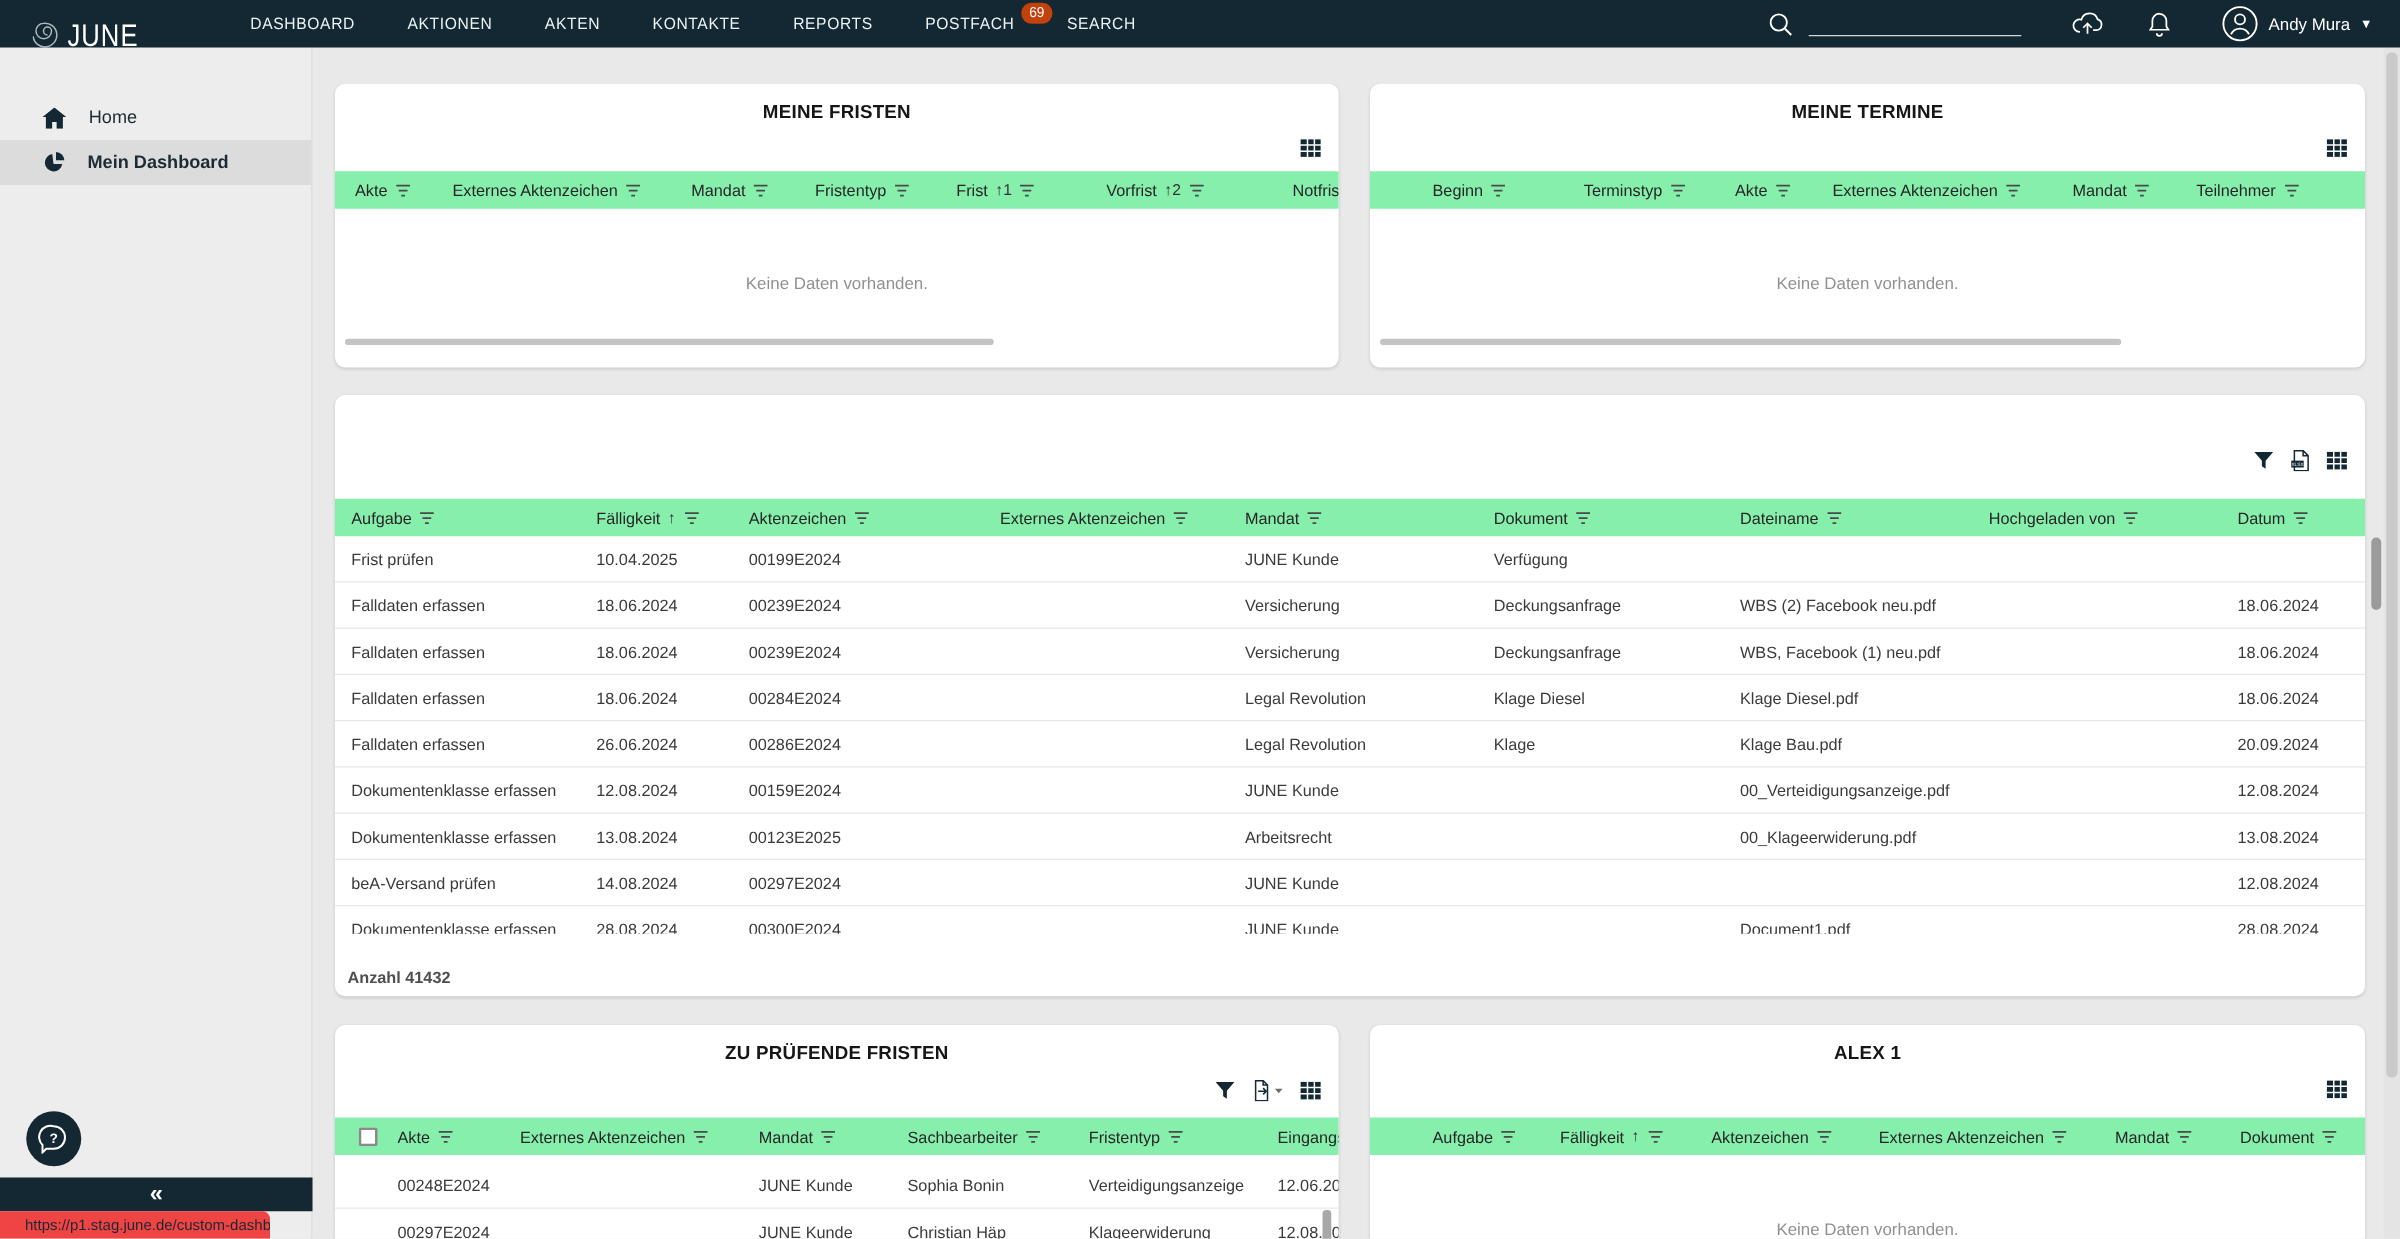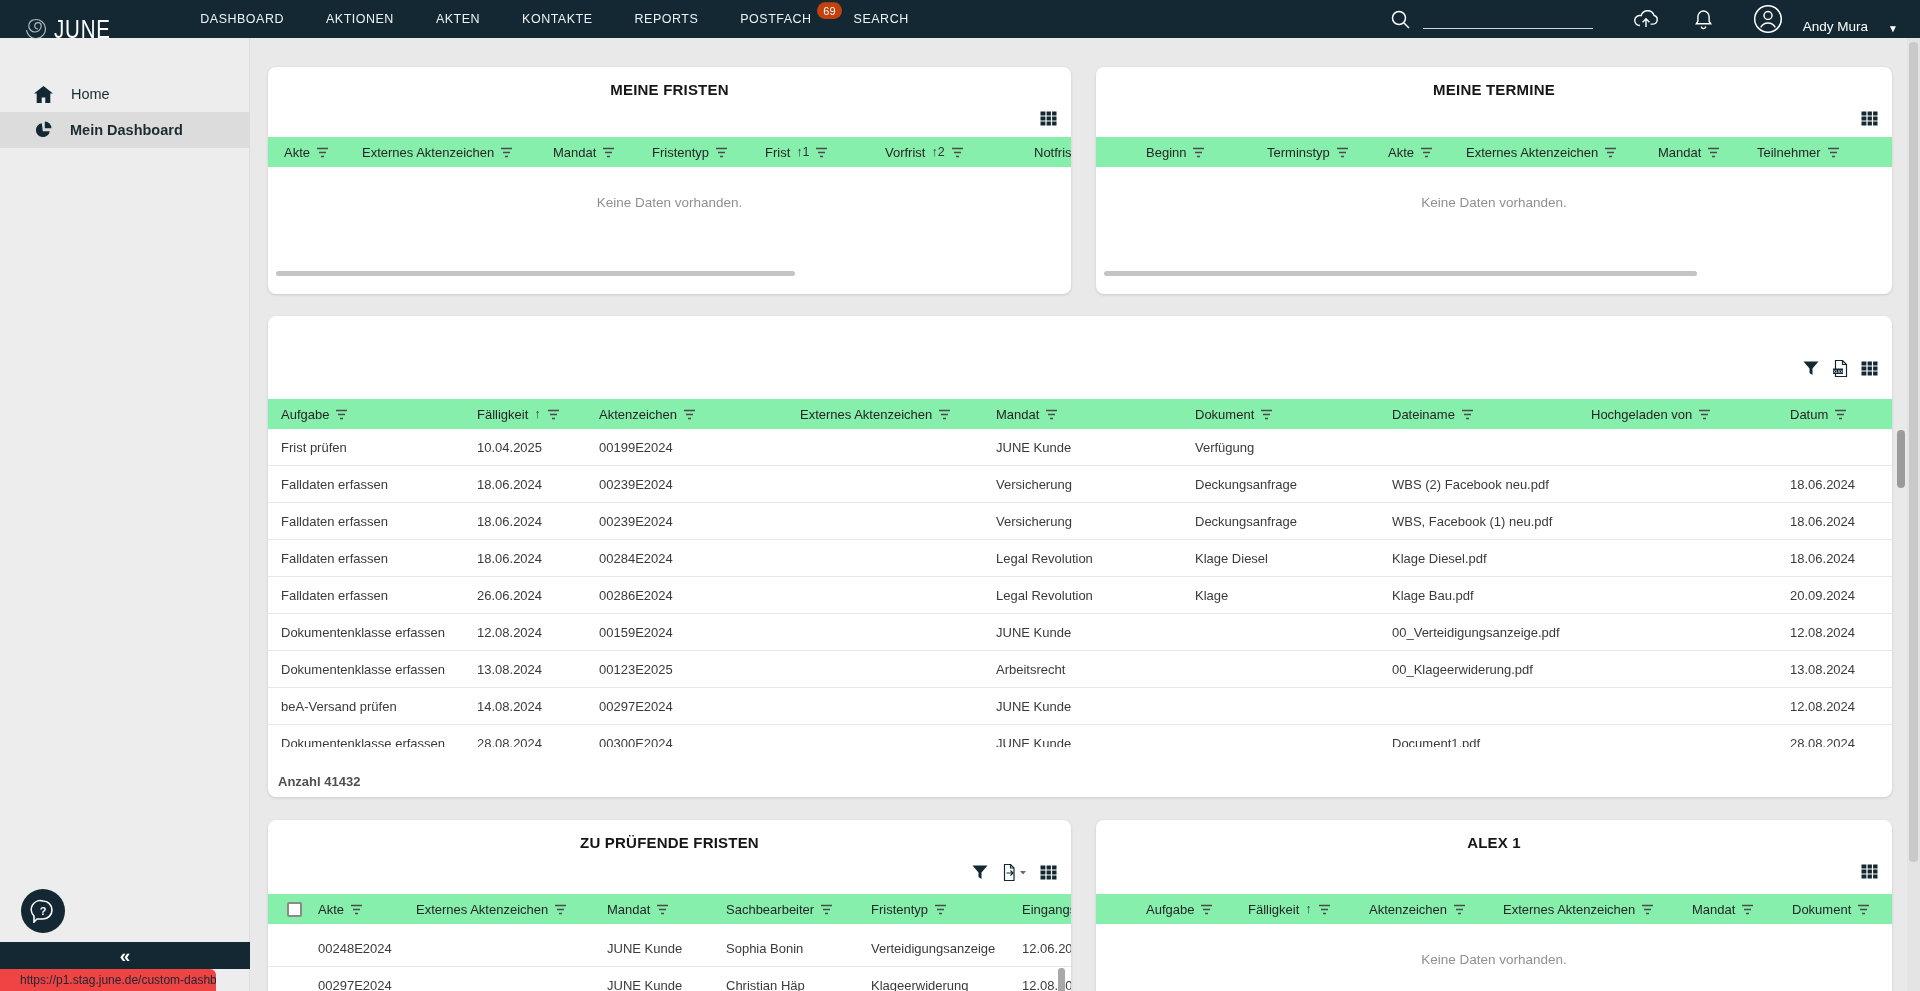--- a/index.html
+++ b/index.html
@@ -11,21 +11,21 @@
   .logo { display:flex; align-items:center; margin-left:26px; gap:2px;margin-top:21px; }
   .logo-mark { opacity:.85; }
   .logo-text { color:#fff; font-size:25px; letter-spacing:1px; font-weight:400; transform:scaleX(.82); transform-origin:left center; }
   .navitems { display:flex; align-items:center; margin-left:56px; gap:0; }
   .navitem { position:relative; color:#eef3f4; font-size:12.5px; letter-spacing:.5px; padding:0 21px; cursor:pointer; text-decoration:none; transform:scaleY(1.05); white-space:nowrap; }
   .badge { position:absolute; top:-9px; right:-9px; background:#c2410c; color:#fff; font-size:11px; border-radius:9px; padding:2px 6px; letter-spacing:0; }
   .nav-right { position:absolute; right:22px; top:0; height:38px; display:flex; align-items:center; }
   .nav-search { display:flex; align-items:flex-end; margin-right:40px; }
   .search-underline { width:170px; height:20px; background:transparent; border:none; border-bottom:1px solid #cfd9dc; color:#fff; font-size:13px; outline:none; }
   .icon-btn-nav { display:flex; align-items:center; justify-content:center; cursor:pointer; }
-  .user { display:flex; align-items:flex-end; gap:20px; cursor:pointer; }
+  .user { display:flex; align-items:center; gap:8px; cursor:pointer; }
   .user-name { color:#fff; font-size:13.5px; }
   .caret { color:#fff; font-size:10px; }
   .gap35 { margin-right:35px; } .gap40 { margin-right:40px; }
 
   
   .sidebar { position:absolute; top:38px; left:0; width:250px; height:953px; background:#ededed; border-right:1px solid #dcdcdc; z-index:20; }
   .side-items { padding-top:38px; }
   .side-item { display:flex; align-items:center; height:36px; padding-left:34px; gap:18px; font-size:14.5px; color:#1c2b33; cursor:pointer; }
   .side-item.active { background:#dcdcdc; font-weight:700; }
   .help-fab { position:absolute; left:21px; bottom:58px; width:44px; height:44px; border-radius:50%; background:#132832; border:none; display:flex; align-items:center; justify-content:center; cursor:pointer; }
@@ -41,21 +41,21 @@
 
   .table { width:100%; }
   .thead { display:grid; grid-template-columns:var(--cols); background:#86efac; height:30px; align-items:center; padding-left:var(--padl); overflow:hidden; }
   .th { display:flex; align-items:center; gap:6px; font-size:13px; color:#262626; cursor:pointer; white-space:nowrap; overflow:hidden; }
   .th .sort { font-size:12.5px; color:#333; }
   .th .fl { display:flex; align-items:center; }
   .cb { width:15px; height:15px; border:2px solid #8a8a8a; border-radius:2px; background:#fff; display:inline-block; }
   .tbody { overflow:hidden; }
   .tr { display:grid; grid-template-columns:var(--cols); height:37px; align-items:center; padding-left:var(--padl); border-bottom:1px solid #e7e7e7; cursor:pointer; }
   .td { font-size:13px; color:#3a3a3a; white-space:nowrap; overflow:hidden; }
-  .empty-note { text-align:center; font-size:13.5px; color:#909090; margin-top:28px; }
+  .empty-note { text-align:center; font-size:13.5px; color:#909090; margin-top:52px; }
   .hscroll { position:absolute; bottom:18px; left:8px; right:8px; height:5px; }
   .hthumb { height:5px; background:#c4c4c4; border-radius:3px; }
   .count-line { position:absolute; left:10px; bottom:8px; font-size:13px; font-weight:700; color:#4f4f4f; }
 
   
   #card-fristen  { left:18px;  top:29px;  width:803px;  height:227px; }
   #card-termine  { left:846px; top:29px;  width:796px;  height:227px; }
   #card-aktionen { left:18px;  top:278px; width:1624px; height:481px; }
   #card-zpf      { left:18px;  top:782px; width:803px;  height:240px; }
   #card-alex     { left:846px; top:782px; width:796px;  height:240px; }

